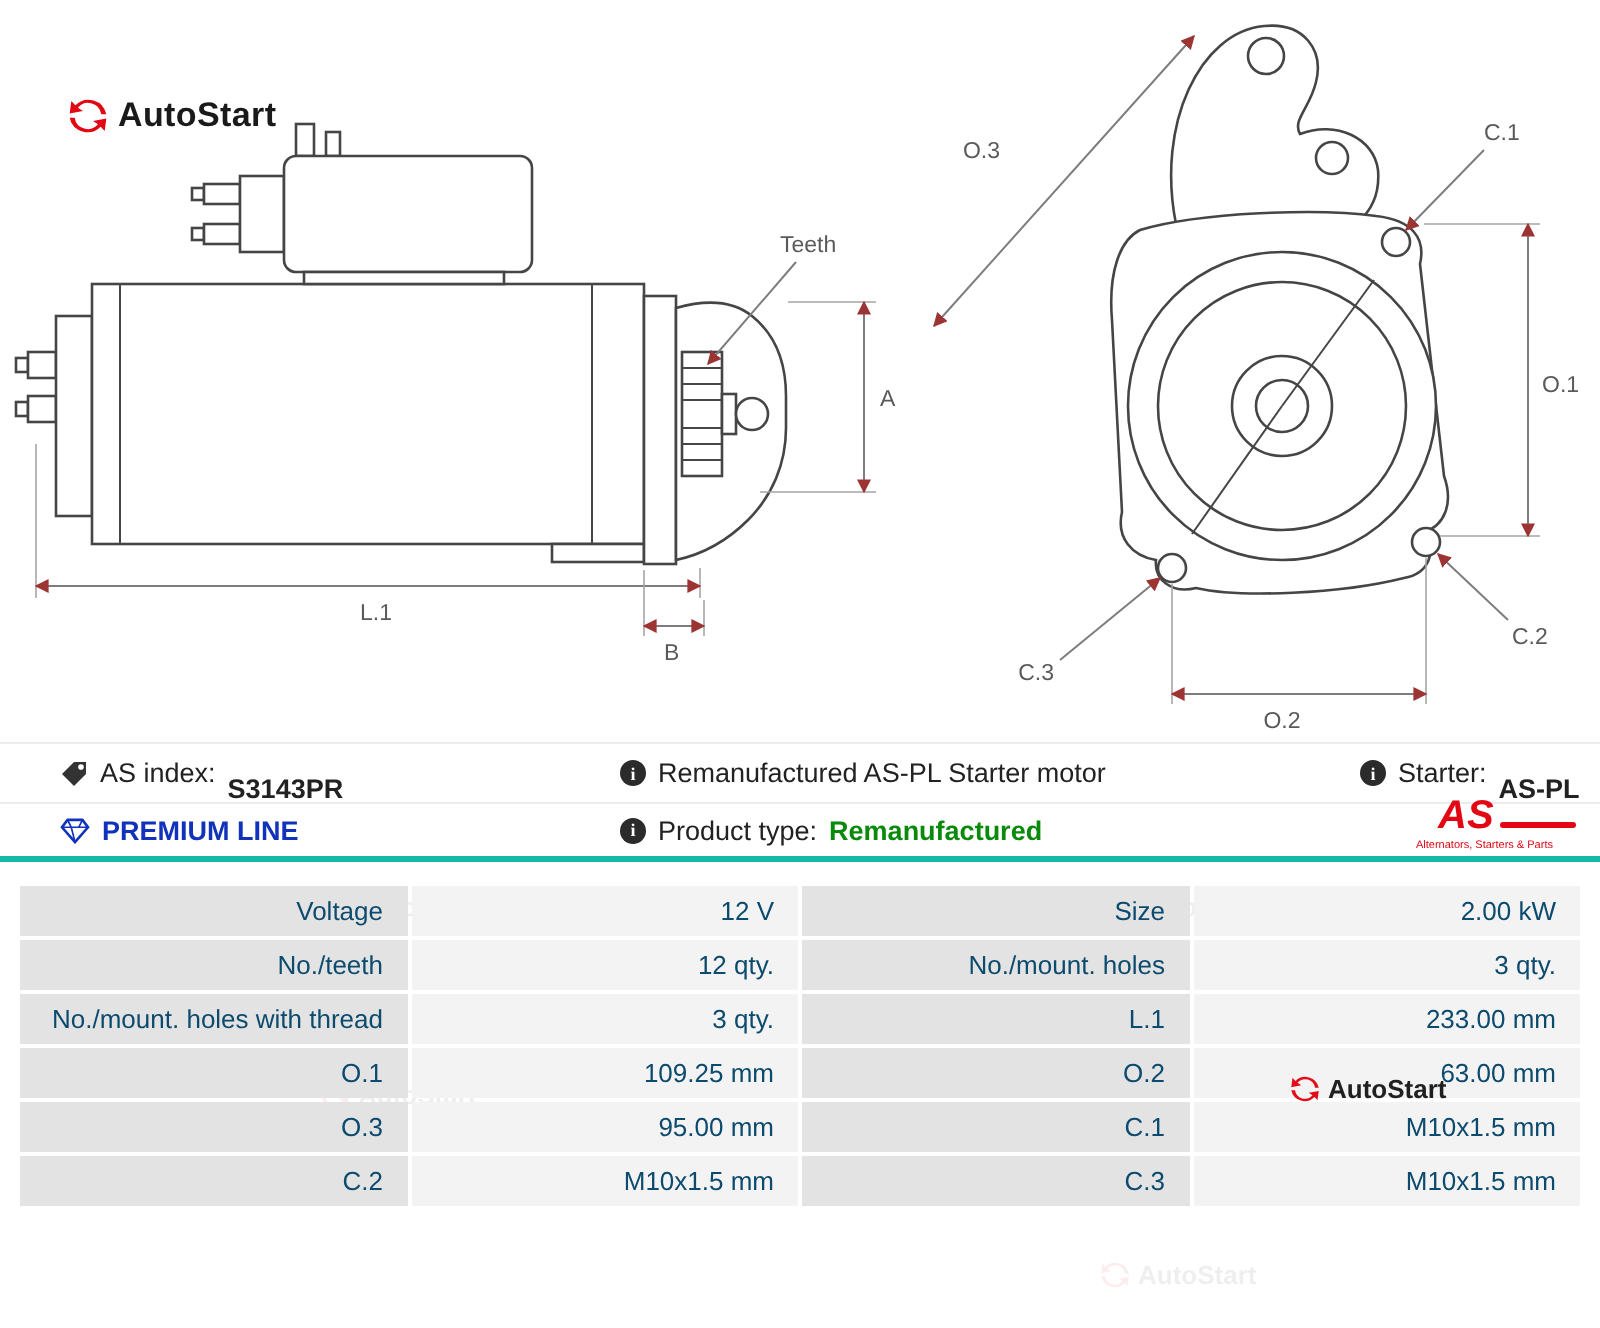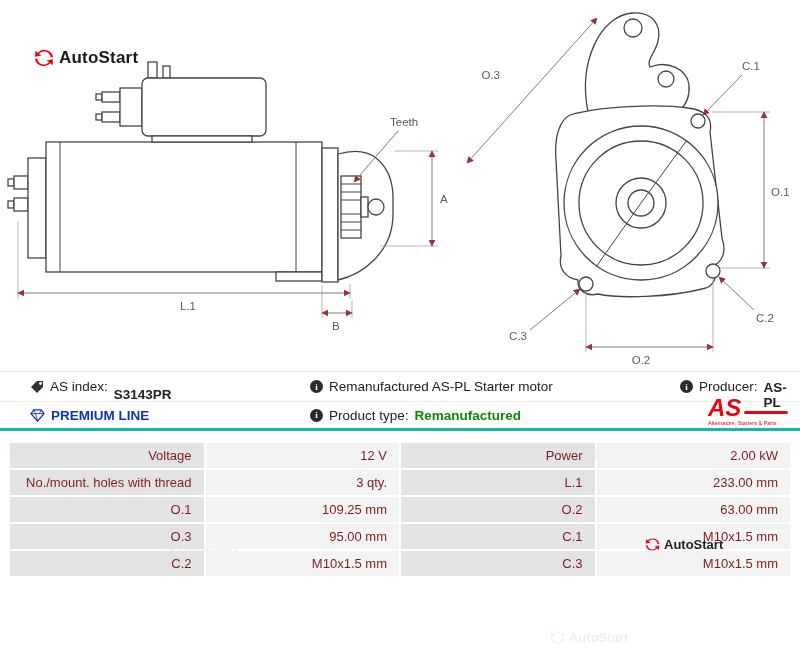--- a/index.html
+++ b/index.html
@@ -30,27 +30,27 @@
   .bold { font-weight:bold;margin-top:16px; }
   .premium { color:#1133bb; font-weight:bold; }
   .green { color:#0a8a0a; font-weight:bold; }
   .info-icon { display:inline-flex; align-items:center; justify-content:center;
     width:13px; height:13px; border-radius:50%; background:#2b2b2b; color:#fff;
     font-size:9px; font-weight:bold; font-family:"Liberation Serif", serif; flex:0 0 13px; }
 
   
   .aspl-logo { position:absolute; right:12px; top:398px; width:80px; text-align:left; z-index:3; }
   .aspl-main { display:flex; align-items:flex-end; }
-  .aspl-as { color:#e30613; font-weight:bold; font-style:italic; font-size:24px; line-height:20px; }
+  .aspl-as { color:#e30613; font-weight:bold; font-style:italic; font-size:20px; line-height:20px;margin-left:11px; }
   .aspl-swoosh { flex:1; height:0; border-bottom:3px solid #e30613; margin:0 0 4px 3px; border-radius:2px; }
   .aspl-caption { color:#e30613; font-size:5.5px; margin-top:2px; white-space:nowrap; }
 
   
   .spec-table { position:absolute; left:8px; top:441px; width:784px; border-collapse:separate; border-spacing:2px; table-layout:fixed; z-index:1; }
-  .spec-table td { height:25px; font-size:13px; text-align:right; vertical-align:middle; padding:3px 12px 3px 6px; color:#7f1d1d; }
+  .spec-table td { height:25px; font-size:13px; text-align:right; vertical-align:middle; padding:3px 12px 3px 6px; color:#0c4a6e; }
   .spec-table td.lbl { background:#e3e3e3; }
   .spec-table td.val { background:#f3f3f3; }
 
   
   .wm { position:absolute; display:flex; align-items:center; gap:4px; pointer-events:none; }
   .wm .wm-text { font-size:13px; font-weight:bold; color:#1a1a1a; }
   .wm.faint { opacity:0.07; }
   .wm.strong { opacity:0.97; z-index:4; }
 </style>
 </head>
@@ -188,21 +188,21 @@
         </svg>
         <span>AS index:</span>
         <span class="bold">S3143PR</span>
       </div>
       <div class="info-cell cell-mid">
         <span class="info-icon">i</span>
         <span>Remanufactured AS-PL Starter motor</span>
       </div>
       <div class="info-cell cell-right">
         <span class="info-icon">i</span>
-        <span>Producer:</span>
+        <span>Starter:</span>
         <span class="bold">AS-PL</span>
       </div>
     </div>
     <div class="info-row">
       <div class="info-cell cell-left">
         <svg width="15" height="13" viewBox="0 0 16 14">
           <path d="M4 1 H12 L15 5 L8 13 L1 5 Z" fill="none" stroke="#1133bb" stroke-width="1.4"></path>
           <path d="M1 5 H15 M4 1 L6 5 L8 13 M12 1 L10 5" fill="none" stroke="#1133bb" stroke-width="0.9"></path>
         </svg>
         <span class="premium">PREMIUM LINE</span>
@@ -222,22 +222,28 @@
       <span class="aspl-swoosh"></span>
     </div>
     <div class="aspl-caption">Alternators, Starters &amp; Parts</div>
   </div>
 
   <table class="spec-table">
     <tbody>
       <tr>
         <td class="lbl">Voltage</td>
         <td class="val">12 V</td>
-        <td class="lbl">Power</td>
+        <td class="lbl">Size</td>
         <td class="val">2.00 kW</td>
+      </tr>
+      <tr>
+        <td class="lbl">No./teeth</td>
+        <td class="val">12 qty.</td>
+        <td class="lbl">No./mount. holes</td>
+        <td class="val">3 qty.</td>
       </tr>
       <tr>
         <td class="lbl">No./mount. holes with thread</td>
         <td class="val">3 qty.</td>
         <td class="lbl">L.1</td>
         <td class="val">233.00 mm</td>
       </tr>
       <tr>
         <td class="lbl">O.1</td>
         <td class="val">109.25 mm</td>

